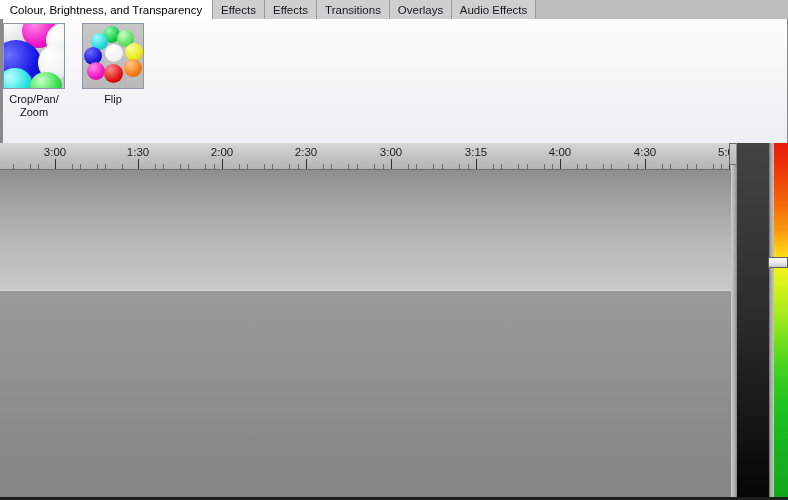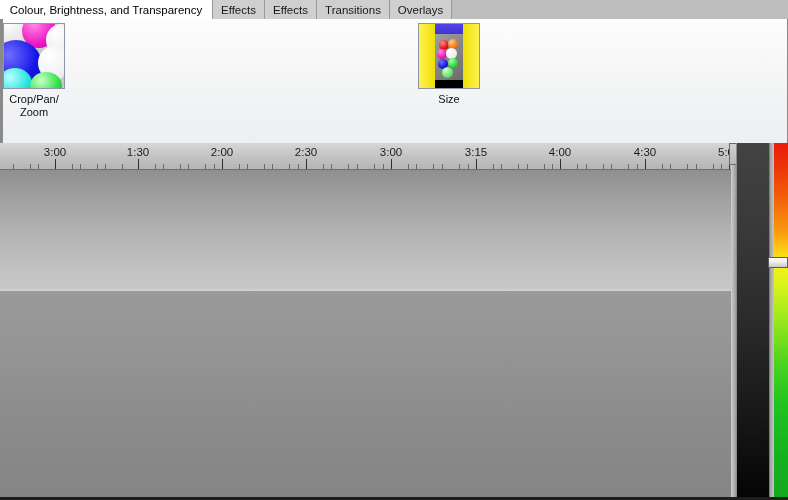--- a/index.html
+++ b/index.html
@@ -165,20 +165,23 @@
     </div>
     <div class="tab" style="width:52px">
       <span>Effects</span>
     </div>
     <div class="tab" style="width:73px">
       <span>Transitions</span>
     </div>
     <div class="tab" style="width:62px">
       <span>Overlays</span>
     </div>
+    <div class="tab" style="width:84px">
+      <span>Audio Effects</span>
+    </div>
     <div class="tabfill"></div>
   </div>
 
   <div class="presets">
 
     <div class="preset" style="left:-11px">
       <div class="thumb" style="background:#c9c9c9;">
         <div class="ring">
           <b style="left:-12px;top:-14px;width:44px;height:42px;background:radial-gradient(circle at 35% 32%,#ffffff,#e0e0e0 60%,#bdbdbd);"></b>
           <b style="left:18px;top:-10px;width:34px;height:34px;background:radial-gradient(circle at 35% 30%,#ff8ae8,#ef15c4 62%,#b6008f);"></b>
@@ -186,42 +189,40 @@
           <b style="left:-14px;top:16px;width:52px;height:50px;background:radial-gradient(circle at 36% 30%,#6f6fff,#1414e6 58%,#0b0bb4);"></b>
           <b style="left:34px;top:22px;width:32px;height:34px;background:radial-gradient(circle at 35% 30%,#ffffff,#f2f2f2 58%,#dadada);"></b>
           <b style="left:-6px;top:44px;width:34px;height:30px;background:radial-gradient(circle at 35% 30%,#b9ffff,#27e3e0 60%,#07b3b0);"></b>
           <b style="left:26px;top:48px;width:32px;height:28px;background:radial-gradient(circle at 35% 30%,#c9ffc9,#33e04a 60%,#0fae28);"></b>
         </div>
       </div>
       <div class="plabel">Crop/Pan/
 Zoom</div>
     </div>
 
-
-
-
-
-    <div class="preset" style="left:404px">
-      <div class="thumb" style="background:#000;">
+    <div class="preset" style="left:68px">
+      <div class="thumb" style="background:linear-gradient(180deg,#c7c7c7,#b9b9b9);">
         <div class="ring">
-          <b style="border-radius:0;left:0;top:0;width:60px;height:22px;background:linear-gradient(180deg,#5444e8,#2a1eb0);clip-path:polygon(0 0,100% 0,66% 100%,34% 100%);"></b>
-          <b style="border-radius:0;left:0;top:0;width:16px;height:64px;background:linear-gradient(90deg,#fff34d,#eddf08);"></b>
-          <b style="border-radius:0;left:44px;top:0;width:16px;height:64px;background:linear-gradient(90deg,#eddf08,#fff34d);"></b>
-          <b style="border-radius:0;left:16px;top:10px;width:28px;height:46px;background:linear-gradient(135deg,#a0a0a0,#6b6b6b);"></b>
-          <b style="left:20px;top:16px;width:10px;height:10px;background:radial-gradient(circle at 34% 28%,#ff8a8a,#e01212 62%,#a50606);"></b>
-          <b style="left:29px;top:15px;width:10px;height:10px;background:radial-gradient(circle at 34% 28%,#ffc98a,#f37a0e 62%,#bd5400);"></b>
-          <b style="left:18px;top:25px;width:10px;height:10px;background:radial-gradient(circle at 34% 28%,#ff8ae8,#ec12bd 62%,#b0008c);"></b>
-          <b style="left:27px;top:24px;width:11px;height:11px;background:radial-gradient(circle at 36% 30%,#ffffff,#f0f0f0 55%,#d8d8d8);"></b>
-          <b style="left:19px;top:35px;width:10px;height:10px;background:radial-gradient(circle at 34% 28%,#6f6fff,#1414d8 62%,#0a0a9c);"></b>
-          <b style="left:29px;top:34px;width:10px;height:10px;background:radial-gradient(circle at 34% 28%,#a6ffa6,#2dd43a 62%,#0fa81c);"></b>
-          <b style="left:23px;top:43px;width:11px;height:11px;background:radial-gradient(circle at 34% 28%,#caffca,#6ce070 62%,#32ad36);"></b>
+          <b style="left:20px;top:2px;width:17px;height:17px;background:radial-gradient(circle at 34% 28%,#8dffb0,#17c742 62%,#0a9a2c);"></b>
+          <b style="left:34px;top:6px;width:17px;height:17px;background:radial-gradient(circle at 34% 28%,#caffca,#58e05c 62%,#24ab2a);"></b>
+          <b style="left:8px;top:9px;width:17px;height:17px;background:radial-gradient(circle at 34% 28%,#a0ffff,#1fd9d9 62%,#09a6a6);"></b>
+          <b style="left:42px;top:19px;width:18px;height:18px;background:radial-gradient(circle at 34% 28%,#ffffa0,#e8e81a 62%,#b5b505);"></b>
+          <b style="left:1px;top:23px;width:18px;height:18px;background:radial-gradient(circle at 34% 28%,#6f6fff,#1414d8 62%,#0a0a9c);"></b>
+          <b style="left:22px;top:20px;width:18px;height:18px;background:radial-gradient(circle at 36% 30%,#ffffff,#f4f4f4 55%,#dcdcdc);"></b>
+          <b style="left:41px;top:35px;width:18px;height:18px;background:radial-gradient(circle at 34% 28%,#ffc98a,#f37a0e 62%,#bd5400);"></b>
+          <b style="left:4px;top:38px;width:18px;height:18px;background:radial-gradient(circle at 34% 28%,#ff8ae8,#ee12c0 62%,#b30090);"></b>
+          <b style="left:21px;top:40px;width:19px;height:19px;background:radial-gradient(circle at 34% 28%,#ff8a8a,#e01212 62%,#a50606);"></b>
         </div>
       </div>
-      <div class="plabel">Size</div>
-    </div>
+      <div class="plabel">Flip</div>
+    </div>
+
+
+
+
 
 
   </div>
 
   <div class="rulerwrap">
     <div id="ruler-ticks">
         <div class="tick minor" style="left: 13px;"></div>
         <div class="tick minor" style="left: 30px;"></div>
         <div class="tick minor" style="left: 38px;"></div>
         <div class="tick minor" style="left: 72px;"></div>

